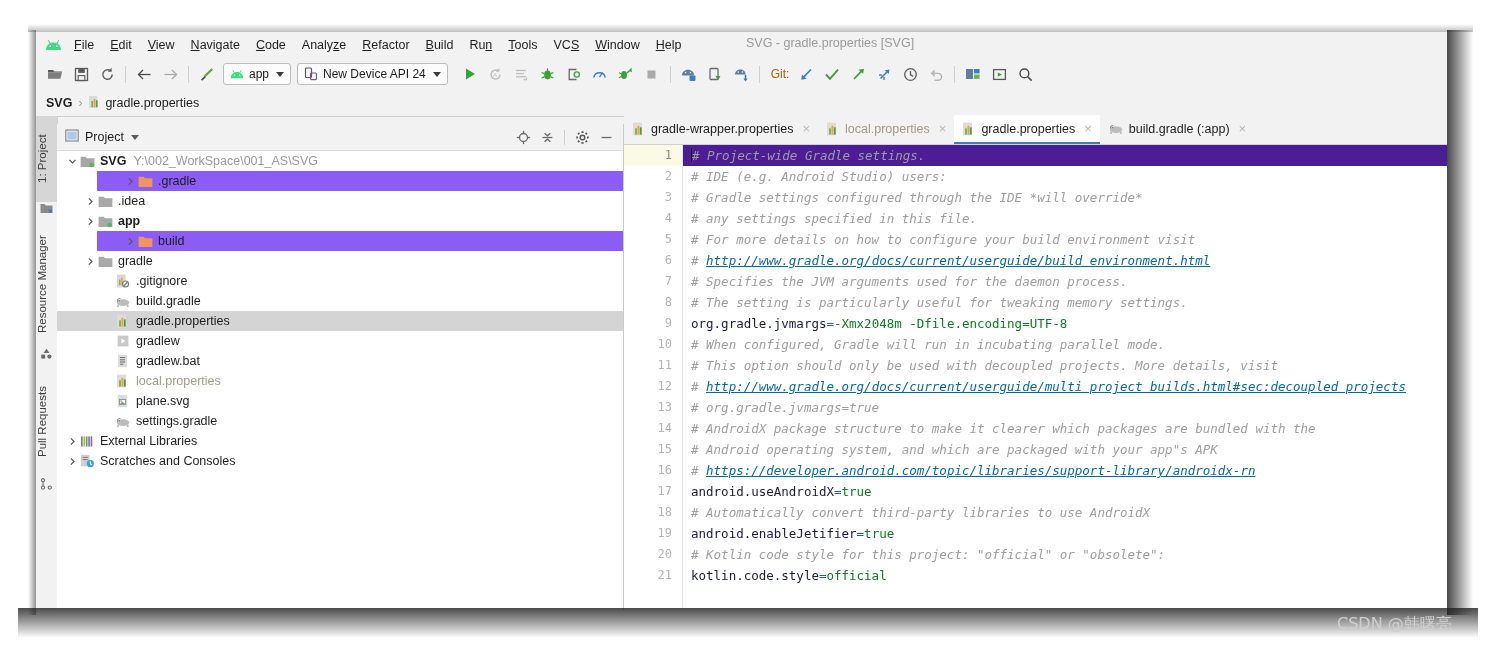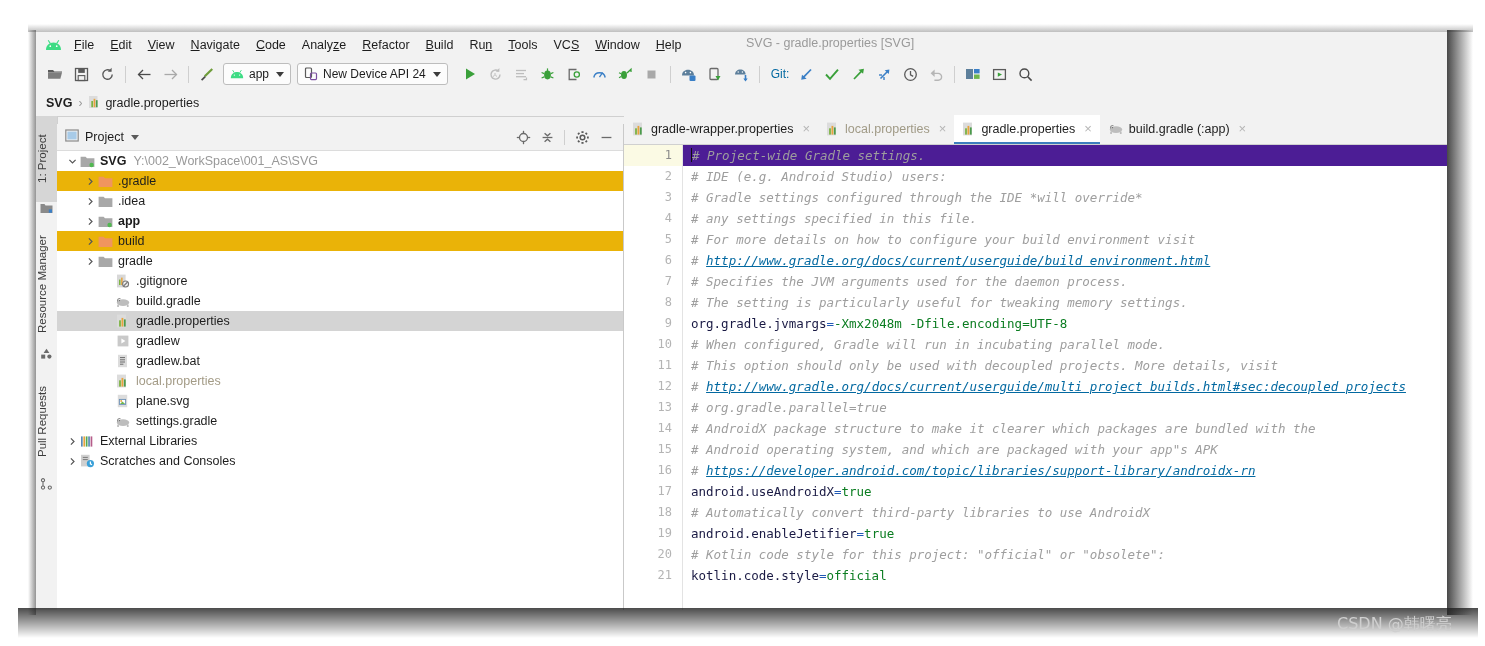--- a/index.html
+++ b/index.html
@@ -31,21 +31,21 @@
   
   .toolbar{position:absolute;left:0;top:26px;width:1411px;height:32px;background:#f2f2f2;
            display:flex;align-items:center;border-bottom:1px solid #d6d6d6;}
   .tb{width:24px;height:24px;display:flex;align-items:center;justify-content:center;margin:0 1px;cursor:default;}
   .tbsep{width:1px;height:17px;background:#cfcfcf;margin:0 5px;}
   .combo{height:20px;border:1px solid #bdbdbd;border-radius:3px;background:#fcfcfc;
          display:flex;align-items:center;gap:5px;padding:0 6px;font-size:12px;color:#1d1d1d;
          white-space:nowrap;cursor:default;margin:0 3px;}
   .caret{width:0;height:0;border-left:4px solid transparent;border-right:4px solid transparent;
          border-top:5px solid #3c3c3c;margin-left:2px;}
-  .gitlabel{font-size:12px;color:#0369a1;margin:0 4px 0 6px;}
+  .gitlabel{font-size:12px;color:#a16207;margin:0 4px 0 6px;}
 
   
   .crumbbar{position:absolute;left:0;top:58px;width:1411px;height:26px;background:#f2f2f2;
             display:flex;align-items:center;padding-left:10px;border-bottom:1px solid #d0d0d0;}
   .crumb{font-size:12.5px;color:#1d1d1d;display:flex;align-items:center;gap:4px;cursor:default;}
   .crumb.bold{font-weight:bold;}
   .crumbsep{color:#9a9a9a;margin:0 6px;font-size:12px;}
 
   
   .leftstrip{position:absolute;left:0;top:84px;width:21px;height:494px;background:#f2f2f2;
@@ -60,21 +60,21 @@
   .projpanel{position:absolute;left:21px;top:92px;width:566px;height:494px;background:#ffffff;
              border-right:1px solid #c9c9c9;}
   .projhead{height:26px;background:#f2f2f2;display:flex;align-items:center;
             border-bottom:1px solid #dcdcdc;padding-left:8px;}
   .projhead .ttl{font-size:12.5px;color:#1d1d1d;margin-left:6px;cursor:default;}
   .projhead-actions{margin-left:auto;display:flex;align-items:center;padding-right:6px;gap:2px;}
   .pa{width:22px;height:22px;display:flex;align-items:center;justify-content:center;cursor:default;}
 
   .tree{position:relative;height:468px;overflow:hidden;background:#fff;font-size:12.5px;color:#1d1d1d;}
   .row{height:20px;display:flex;align-items:center;white-space:nowrap;cursor:default;}
-  .row.hl-yellow{background:#eab308;}
+  .row.hl-yellow{background:#8b5cf6;margin-left:40px;}
   .row.selected{background:#d4d4d4;}
   .arrow{width:14px;height:14px;display:flex;align-items:center;justify-content:center;flex:0 0 14px;}
   .ico{width:16px;height:16px;display:flex;align-items:center;justify-content:center;flex:0 0 16px;margin-right:5px;}
   .lbl{line-height:20px;}
   .lbl.bold{font-weight:bold;}
   .path{color:#999;margin-left:7px;}
   .muted{color:#a39b86;}
 
   
   .editor{position:absolute;left:588px;top:84px;width:823px;height:494px;background:#ffffff;}
@@ -759,21 +759,21 @@
             <div class="cl"><span class="cmt"># Gradle settings configured through the IDE *will override*</span></div>
             <div class="cl"><span class="cmt"># any settings specified in this file.</span></div>
             <div class="cl"><span class="cmt"># For more details on how to configure your build environment visit</span></div>
             <div class="cl"><span class="cmt"># </span><span class="lnk">http://www.gradle.org/docs/current/userguide/build environment.html</span></div>
             <div class="cl"><span class="cmt"># Specifies the JVM arguments used for the daemon process.</span></div>
             <div class="cl"><span class="cmt"># The setting is particularly useful for tweaking memory settings.</span></div>
             <div class="cl"><span class="key">org.gradle.jvmargs</span><span class="eq">=</span><span class="val">-Xmx2048m -Dfile.encoding=UTF-8</span></div>
             <div class="cl"><span class="cmt"># When configured, Gradle will run in incubating parallel mode.</span></div>
             <div class="cl"><span class="cmt"># This option should only be used with decoupled projects. More details, visit</span></div>
             <div class="cl"><span class="cmt"># </span><span class="lnk">http://www.gradle.org/docs/current/userguide/multi project builds.html#sec:decoupled projects</span></div>
-            <div class="cl"><span class="cmt"># org.gradle.parallel=true</span></div>
+            <div class="cl"><span class="cmt"># org.gradle.jvmargs=true</span></div>
             <div class="cl"><span class="cmt"># AndroidX package structure to make it clearer which packages are bundled with the</span></div>
             <div class="cl"><span class="cmt"># Android operating system, and which are packaged with your app"s APK</span></div>
             <div class="cl"><span class="cmt"># </span><span class="lnk">https://developer.android.com/topic/libraries/support-library/androidx-rn</span></div>
             <div class="cl"><span class="key">android.useAndroidX</span><span class="eq">=</span><span class="val">true</span></div>
             <div class="cl"><span class="cmt"># Automatically convert third-party libraries to use AndroidX</span></div>
             <div class="cl"><span class="key">android.enableJetifier</span><span class="eq">=</span><span class="val">true</span></div>
             <div class="cl"><span class="cmt"># Kotlin code style for this project: "official" or "obsolete":</span></div>
             <div class="cl"><span class="key">kotlin.code.style</span><span class="eq">=</span><span class="val">official</span></div>
           </div>
       </div>

